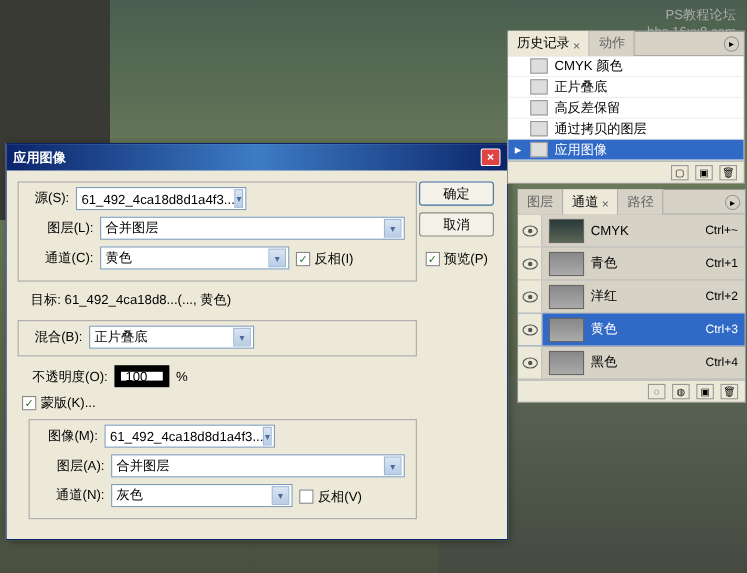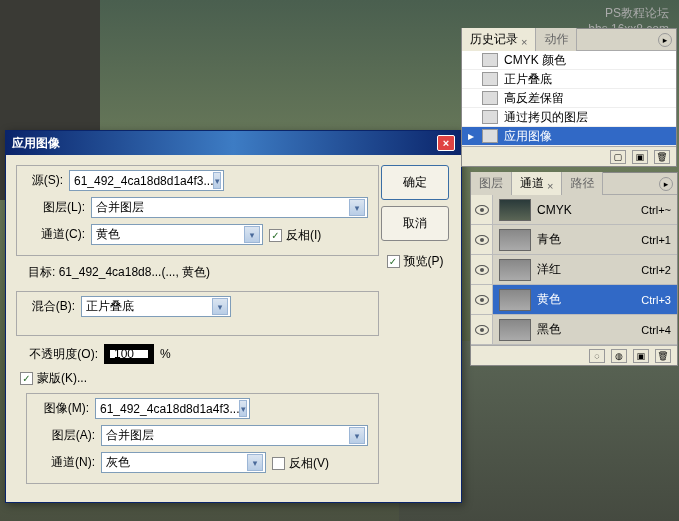--- a/index.html
+++ b/index.html
@@ -10,21 +10,21 @@
 .watermark{position:absolute;top:6px;right:10px;color:#aaa;font-size:11px;text-align:right;line-height:1.3}
 .watermark span{display:block}
 
 .dialog{position:absolute;left:5px;top:130px;width:457px;background:#ece9d8;border:1px solid #0a246a;box-shadow:2px 2px 8px rgba(0,0,0,0.4)}
 .titlebar{background:linear-gradient(90deg,#0a246a,#3d7cc4,#0a246a);color:#fff;padding:4px 6px;display:flex;align-items:center;justify-content:space-between;height:24px}
 .titlebar .tb-title{font-weight:bold}
 .closebtn{width:18px;height:16px;background:#e04343;border:1px solid #fff;color:#fff;display:flex;align-items:center;justify-content:center;font-weight:bold;font-size:11px;border-radius:2px}
 .dlg-body{padding:10px;display:flex;}
 .dlg-left{flex:1}
 .dlg-right{width:72px;display:flex;flex-direction:column;gap:6px;align-items:center}
-.btn{width:68px;height:35px;background:#f4f2e8;border:1px solid #888;border-radius:3px;display:flex;align-items:center;justify-content:center;cursor:pointer}
+.btn{width:68px;height:22px;background:#f4f2e8;border:1px solid #888;border-radius:3px;display:flex;align-items:center;justify-content:center;cursor:pointer}
 .btn:first-child{border:1px solid #3a6ea5}
 .chk-row{display:flex;align-items:center;gap:4px;margin-top:2px}
 .chk{width:13px;height:13px;border:1px solid #888;background:#fff;display:flex;align-items:center;justify-content:center;font-size:10px;color:#2a6e2a}
 .fieldset{border:1px solid #aaa;padding:8px 10px 10px;margin-bottom:8px;position:relative}
 .form-row{display:flex;align-items:center;margin-bottom:6px;gap:6px}
 .form-row .lbl{width:58px;text-align:right}
 .select{flex:1;height:21px;background:#fff;border:1px solid #7f9db9;display:flex;align-items:center;padding:0 2px 0 4px;justify-content:space-between}
 .select.sm{width:155px;flex:none}
 .dd-arrow{width:16px;height:17px;background:linear-gradient(#dbe5f1,#b8cde6);border:1px solid #9cb6d6;display:flex;align-items:center;justify-content:center;font-size:9px;color:#4a6a9a}
 .num-input{width:50px;height:20px;background:#fff;border:6px solid #000000;padding:0 4px;display:flex;align-items:center}
@@ -104,21 +104,21 @@
           </div>
         </div>
       </div>
 
       <div class="target-row">
         <span>目标:</span>
         <span>61_492_4ca18d8...(..., 黄色)</span>
       </div>
 
       <div class="fieldset" style="padding-bottom:6px">
-        <div class="form-row" style="margin-left:-6px;margin-top:-4px;margin-bottom:12px">
+        <div class="form-row" style="margin-left:-6px;margin-top:-4px;margin-bottom:0">
           <span class="lbl" style="width:54px">混合(B):</span>
           <div class="select" style="flex:0 0 150px">
             <span>正片叠底</span>
             <div class="dd-arrow">▾</div>
           </div>
         </div>
       </div>
 
       <div class="form-row" style="margin:4px 0 6px 0">
         <span style="width:82px;text-align:right">不透明度(O):</span>

